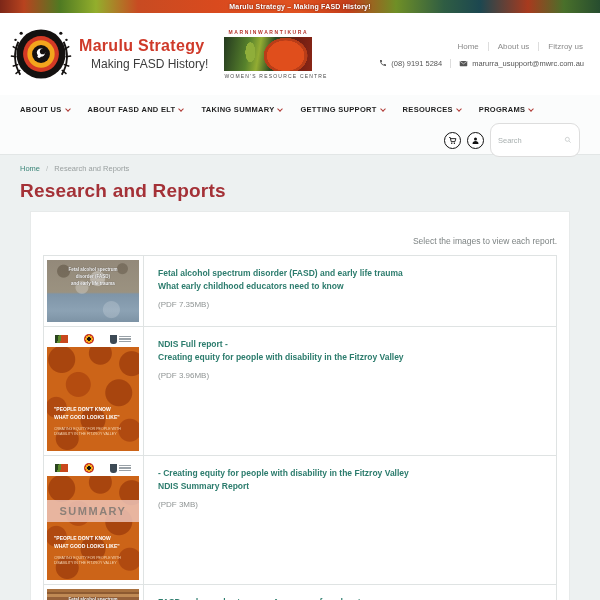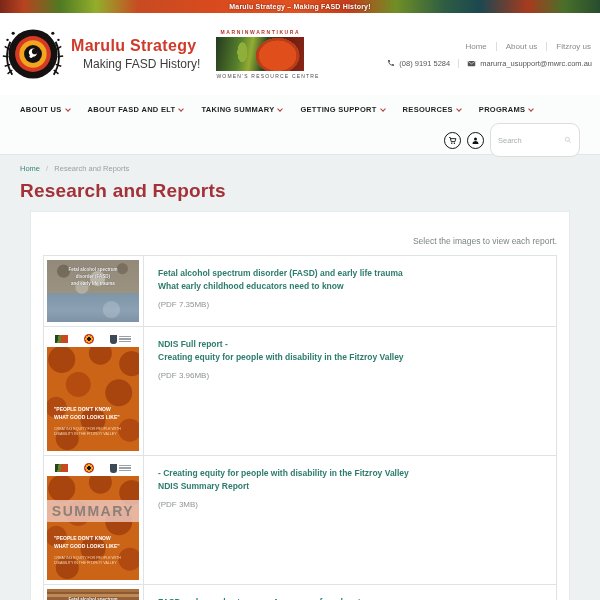--- a/index.html
+++ b/index.html
@@ -10,21 +10,21 @@
   .topbar {
     height:13px; display:flex; align-items:center; justify-content:center;
     background:linear-gradient(90deg,#7c2718 0%,#b8431f 4%,#4f7a22 10%,#93ae2c 16%,
       #c84b22 23%,#d94a1e 36%,#e05220 50%,#c33d1a 58%,#6f8f26 66%,#2f5d43 74%,
       #1c4750 80%,#a83a1e 88%,#49702a 94%,#274d2f 100%);
   }
   .topbar a { color:#fff; font-size:7px; font-weight:bold; text-decoration:none;
     text-shadow:0 0 2px rgba(90,15,5,.9); letter-spacing:.2px; }
 
   
-  .header { height:82px; background:#fff; display:flex; align-items:center; padding:0 0; }
+  .header { height:82px; background:#fff; display:flex; align-items:center; padding:0 8px; }
   .logo-wrap { width:66px; height:66px; flex:none; cursor:pointer; }
   .brand { margin-left:5px; }
   .brand-title { color:#cf3a2a; font-size:16px; font-weight:bold; letter-spacing:.3px; }
   .brand-sub { color:#3c3c3c; font-size:12px; margin-top:2px; margin-left:12px; }
   .mwrc { margin-left:16px; width:88px; cursor:pointer; }
   .mwrc-top { color:#b5342c; font-size:5px; font-weight:bold; letter-spacing:1.6px; text-align:center; white-space:nowrap; }
   .mwrc-art { height:34px; margin:2px 0;
     background:
       radial-gradient(ellipse 32px 26px at 70% 55%, #e04e1c 0 58%, #b93d18 59% 68%, transparent 69%),
       radial-gradient(ellipse 9px 18px at 30% 45%, #8fae3a 0 55%, transparent 56%),
@@ -105,21 +105,21 @@
       radial-gradient(circle at 10% 58%, #b04a10 0 10px, transparent 11px),
       radial-gradient(circle at 50% 70%, #a8450e 0 12px, transparent 13px),
       radial-gradient(circle at 90% 80%, #b04a10 0 11px, transparent 12px),
       radial-gradient(circle at 22% 88%, #a8450e 0 11px, transparent 12px),
       #cc6418;
   }
   .cover-quote { position:absolute; left:7px; bottom:30px; color:#fff; font-size:5px; font-weight:bold; line-height:1.5; width:70px; }
   .cover-sub { position:absolute; left:7px; bottom:13px; color:#f6d9b6; font-size:3.6px; line-height:1.6; width:70px; }
   .summary-band { position:absolute; top:24px; left:0; right:0; height:22px;
     background:rgba(236,195,183,.85); display:flex; align-items:center; justify-content:center;
-    font-size:14px; font-weight:bold; letter-spacing:1.5px; color:#8d8078; }
+    font-size:11px; font-weight:bold; letter-spacing:1.5px; color:#8d8078; }
   .thumb4 { height:118px;
     background:repeating-linear-gradient(180deg,#a9713f 0 3px,#8d5a31 3px 5px,#c08a55 5px 8px,#96613a 8px 11px); }
   .thumb4-text { position:absolute; top:8px; left:0; right:0; text-align:center;
     color:#fff; font-size:4.5px; font-weight:bold; line-height:1.5; text-shadow:0 0 1px rgba(0,0,0,.6); }
 </style>
 </head>
 <body>
 
 <div class="topbar">
   <a href="#">Marulu Strategy – Making FASD History!</a>

